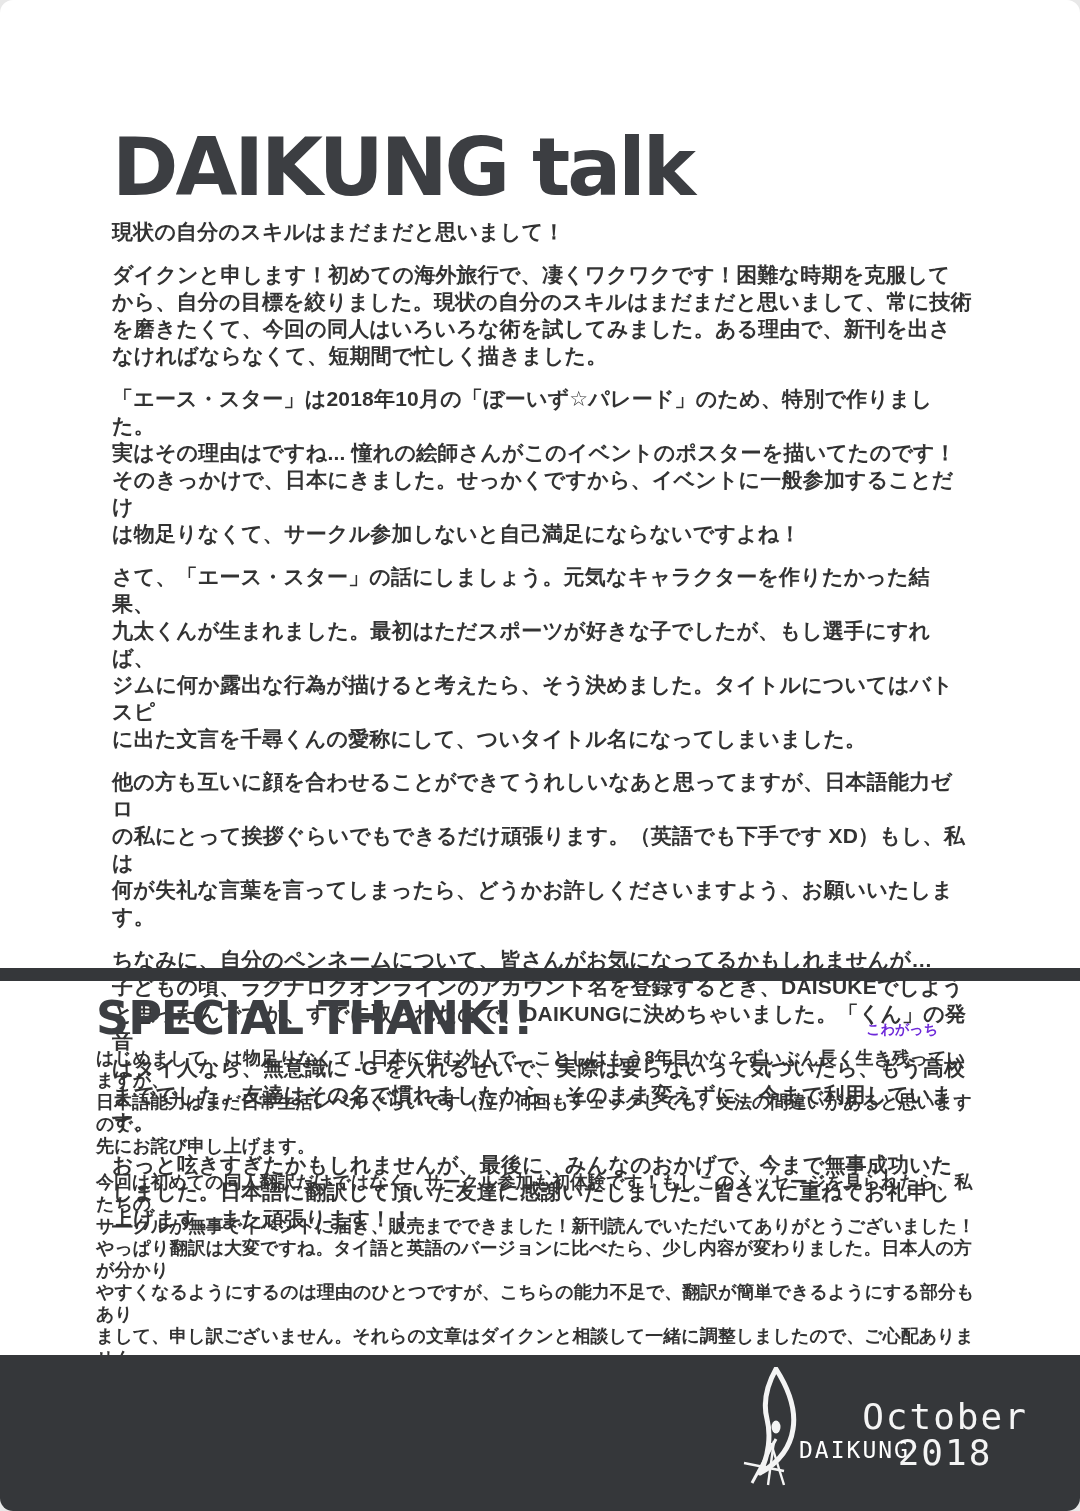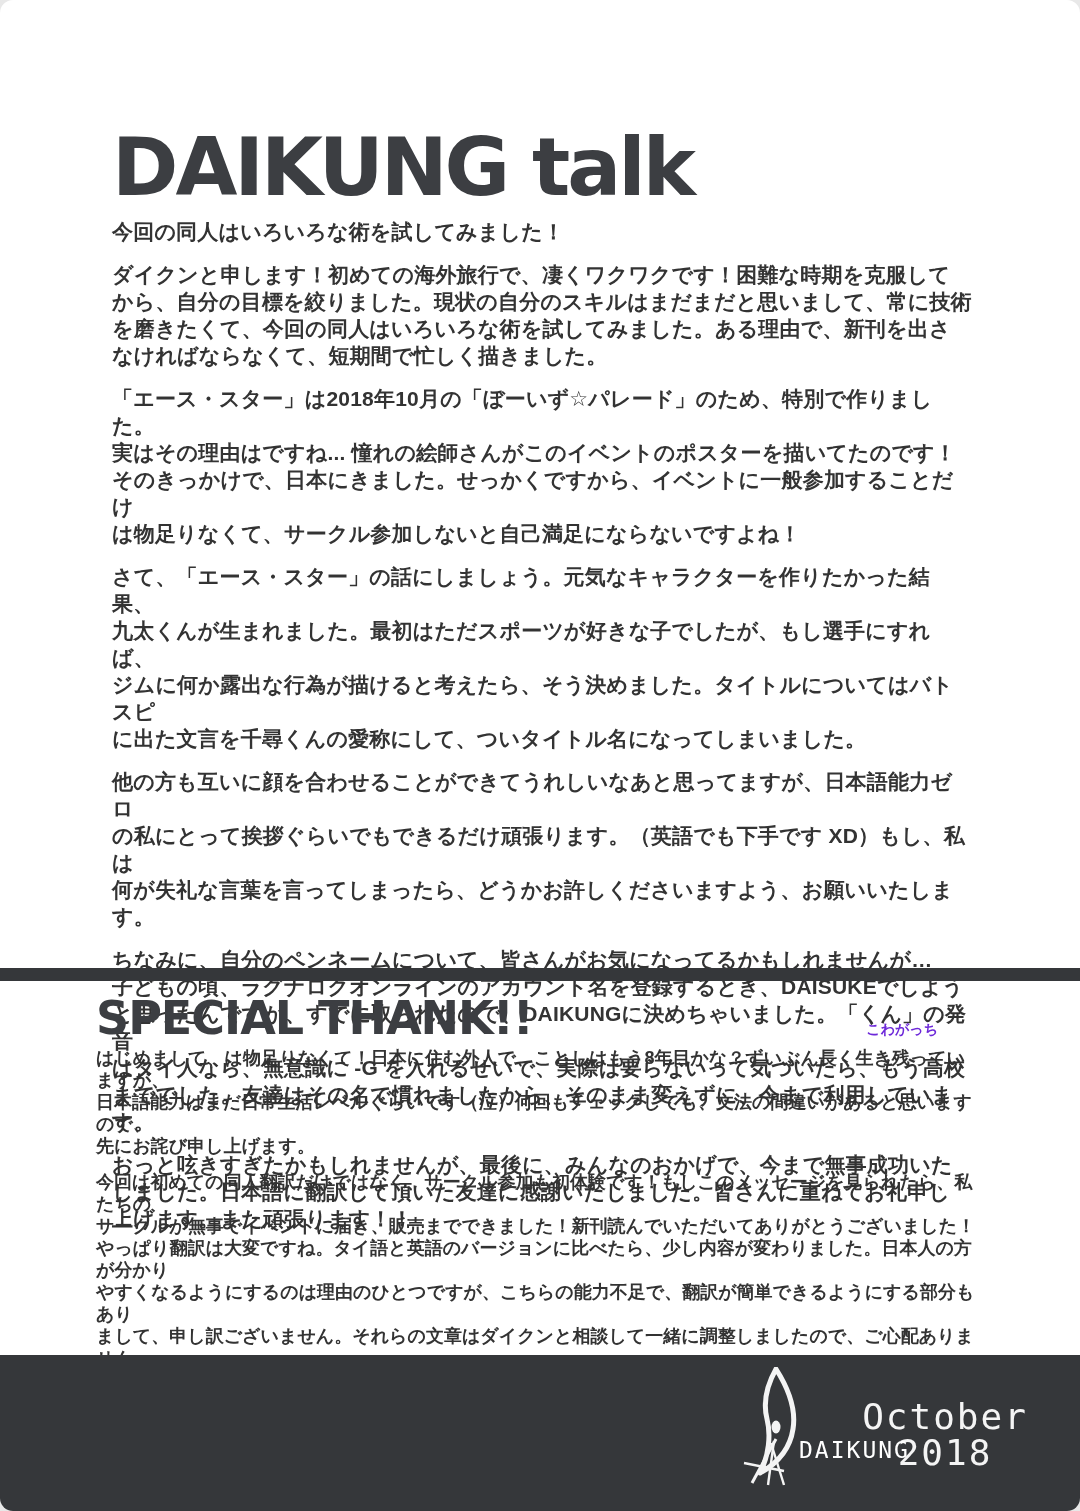--- a/index.html
+++ b/index.html
@@ -112,21 +112,21 @@
     text-align:right;
   }
 </style>
 </head>
 <body>
 
 <div class="page">
 
   <section class="talk-section">
     <h1 class="talk-title">DAIKUNG talk</h1>
-    <p>今回の同人はいろいろな術を試してみました！</p>
+    <p>現状の自分のスキルはまだまだと思いまして！</p>
     <p>ダイクンと申します！初めての海外旅行で、凄くワクワクです！困難な時期を克服して
 から、自分の目標を絞りました。現状の自分のスキルはまだまだと思いまして、常に技術
 を磨きたくて、今回の同人はいろいろな術を試してみました。ある理由で、新刊を出さ
 なければならなくて、短期間で忙しく描きました。</p>
     <p>「エース・スター」は2018年10月の「ぼーいず☆パレード」のため、特別で作りました。
 実はその理由はですね... 憧れの絵師さんがこのイベントのポスターを描いてたのです！
 そのきっかけで、日本にきました。せっかくですから、イベントに一般参加することだけ
 は物足りなくて、サークル参加しないと自己満足にならないですよね！</p>
     <p>さて、「エース・スター」の話にしましょう。元気なキャラクターを作りたかった結果、
 九太くんが生まれました。最初はただスポーツが好きな子でしたが、もし選手にすれば、

